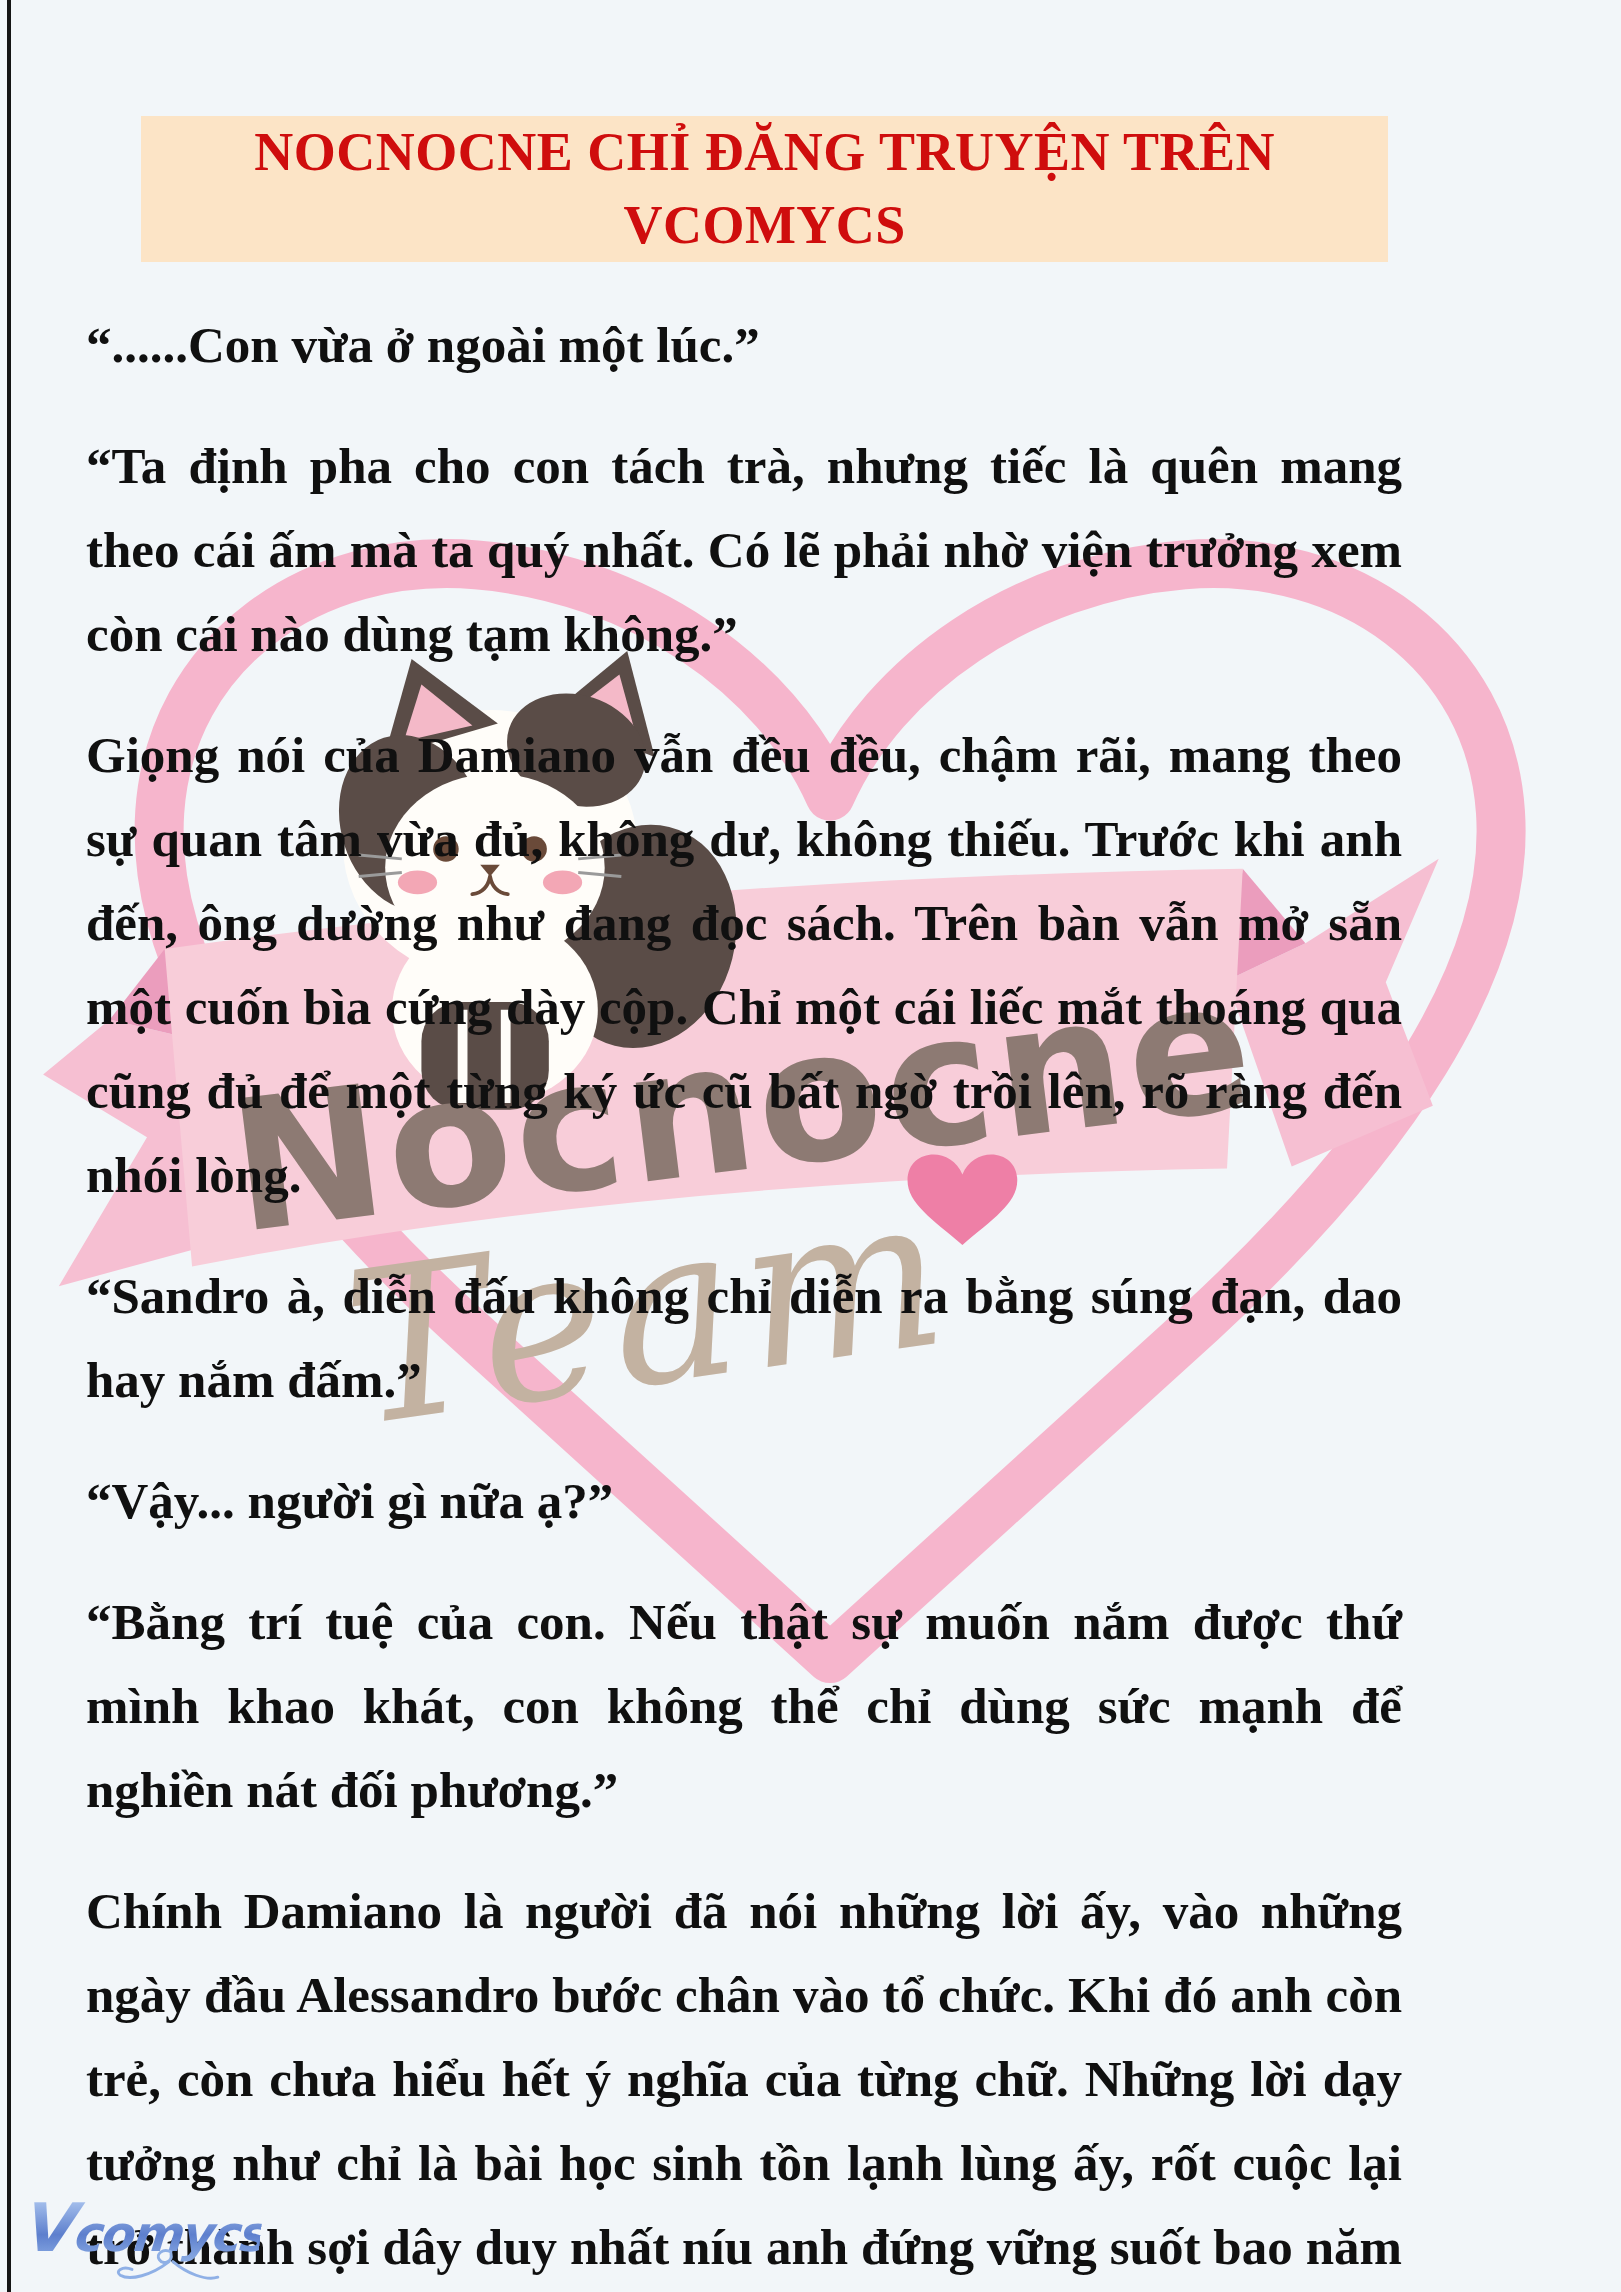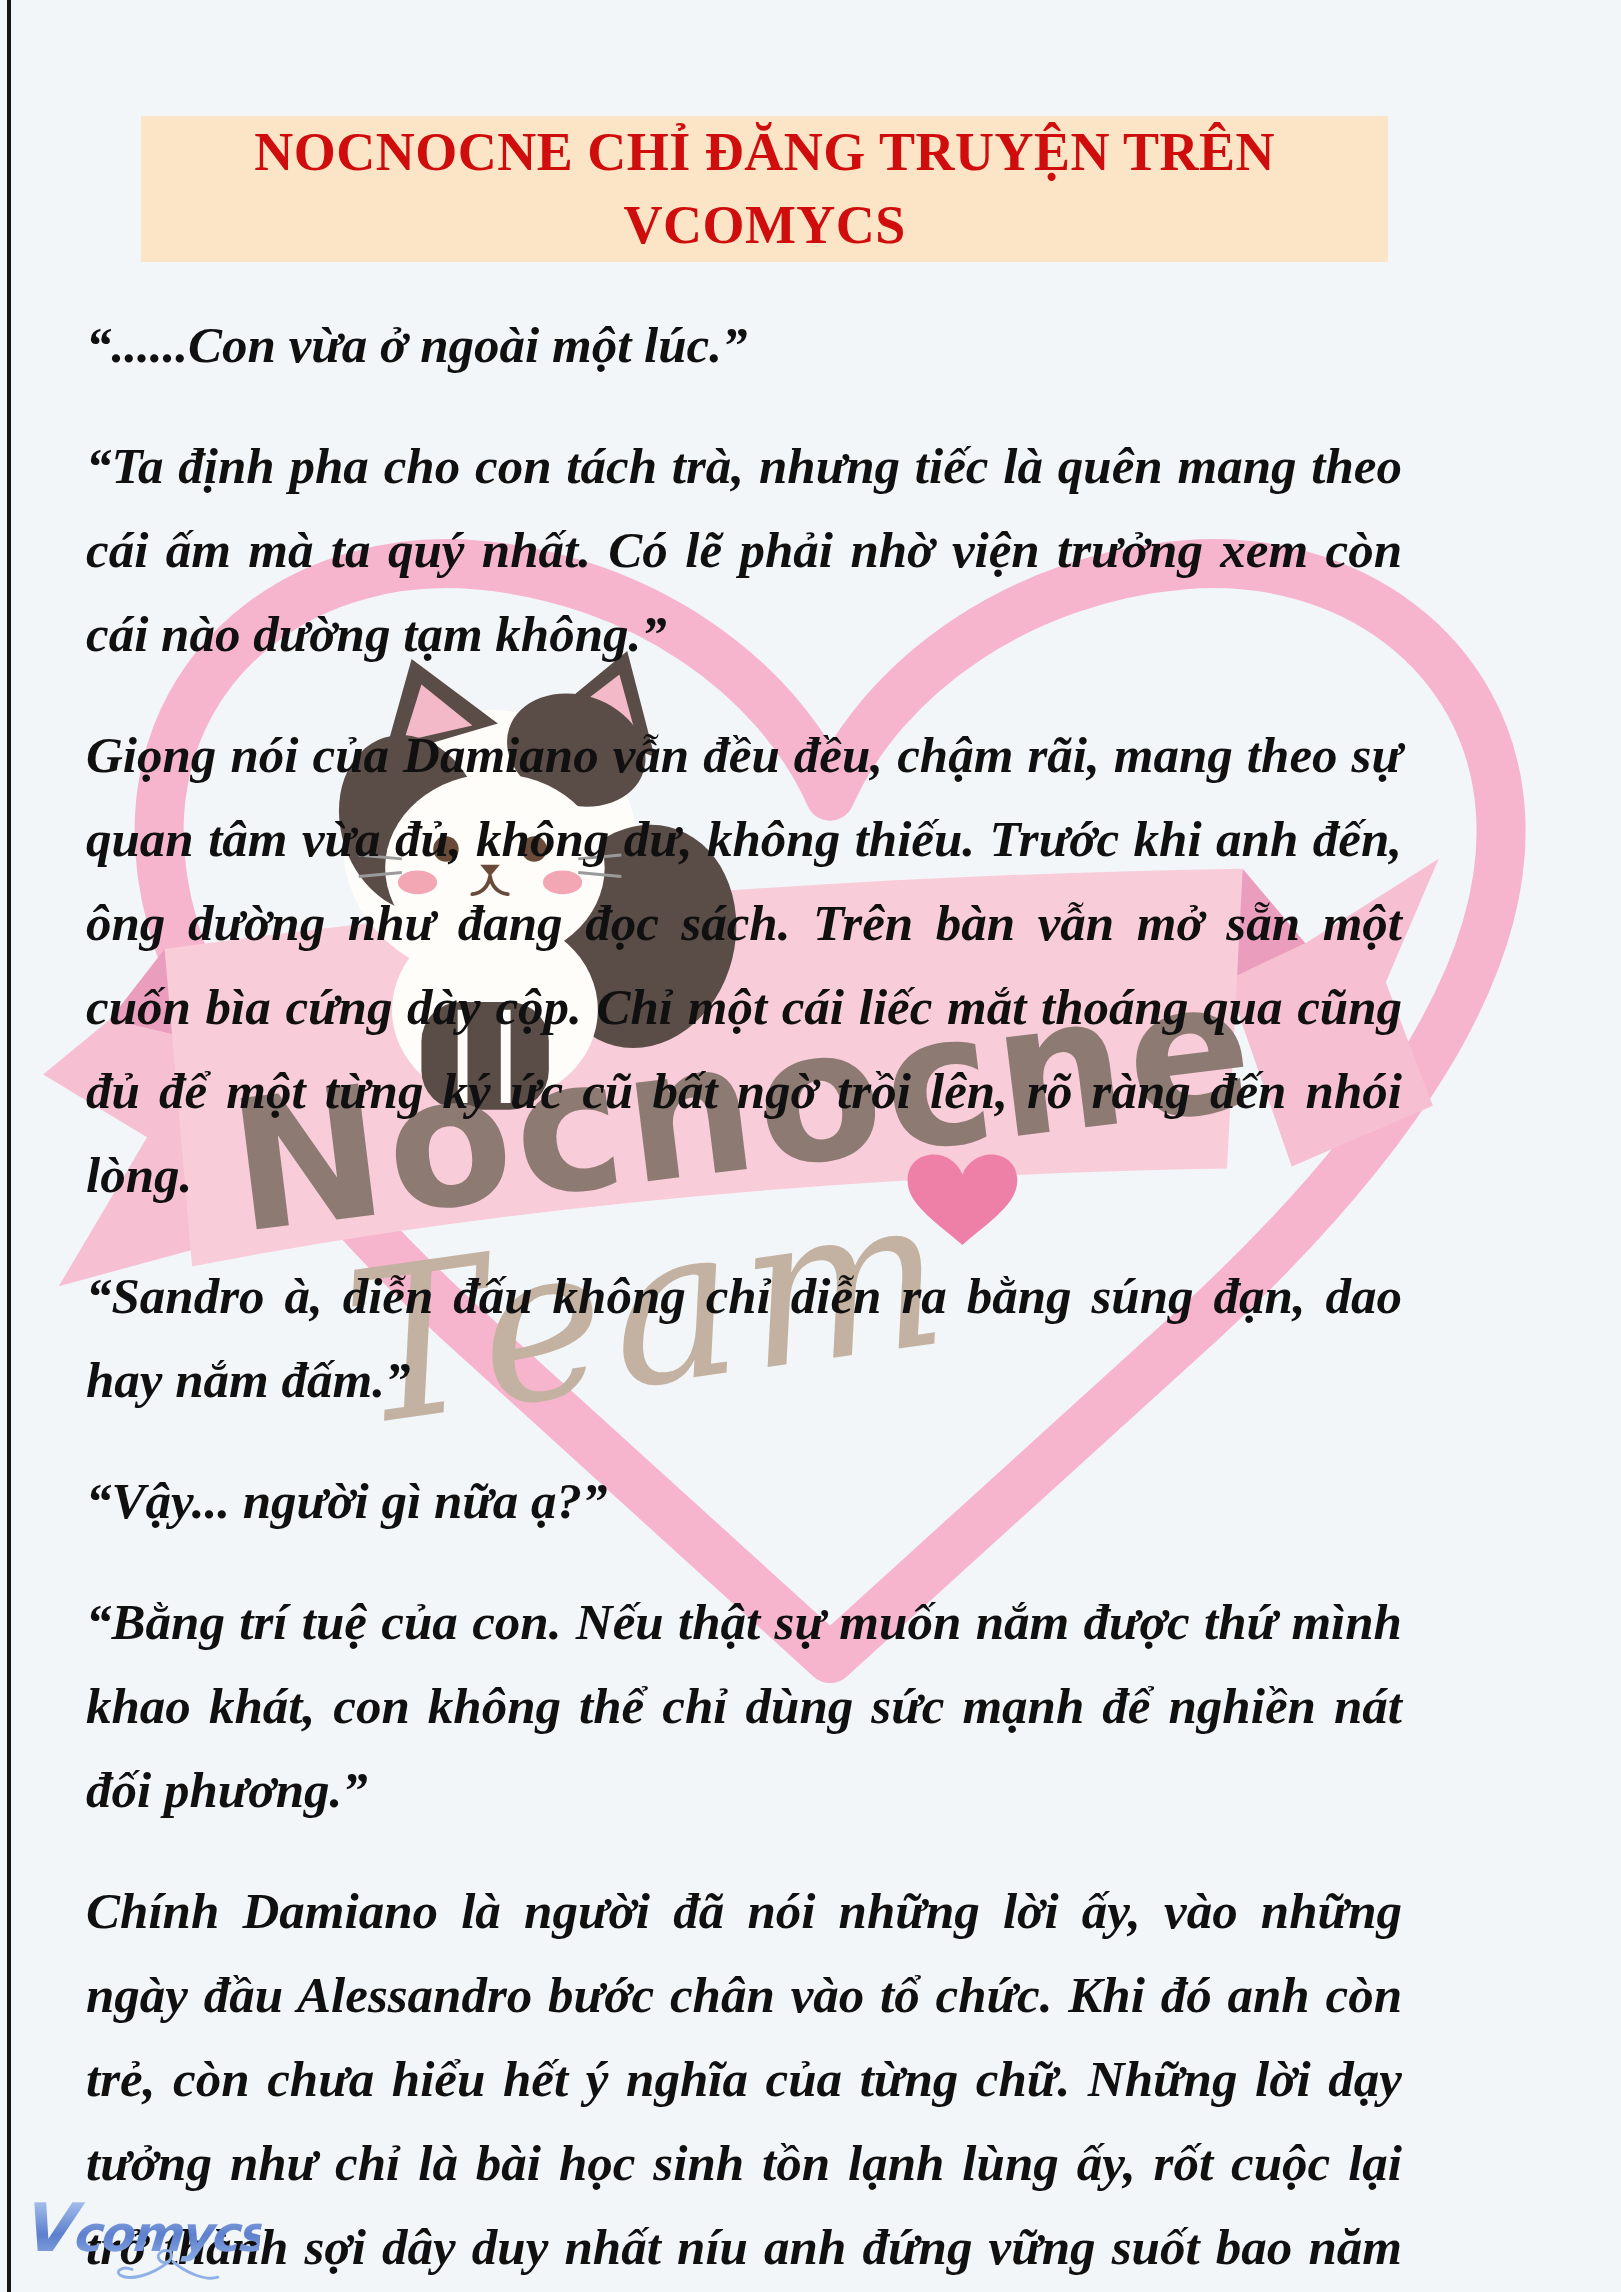--- a/index.html
+++ b/index.html
@@ -33,21 +33,20 @@
     letter-spacing:0.5px;
   }
   .para {
     margin:37px 0 0 0;
     font-size:51px;
     font-weight:700;
     line-height:84px;
     color:#101010;
     text-align:justify;
     text-justify:inter-word;
-    font-style:italic;
   }
   .para.first { margin-top:41px; }
   .logo {
     position:absolute; left:25.5px; bottom:5.9px; z-index:3;
     width:235px; height:88px;
   }
   .logo-text {
     display:block;
     font-family:"DejaVu Sans","Liberation Sans",sans-serif;
     font-style:italic;
@@ -116,21 +115,21 @@
     <text x="672" y="1410" text-anchor="middle" font-family="DejaVu Serif, serif" font-style="italic" font-size="215" fill="#c3b2a1" letter-spacing="8" transform="rotate(-8 672 1408)">Team</text>
 
     <path d="M 982 1198 C 970 1168 926 1172 926 1204 C 926 1228 952 1244 982 1270 C 1012 1244 1038 1228 1038 1204 C 1038 1172 994 1168 982 1198 Z" fill="#ee7fa6"></path>
   </svg>
 
   <div class="content">
     <div class="header-band">
       <span>NOCNOCNE CHỈ ĐĂNG TRUYỆN TRÊN VCOMYCS</span>
     </div>
     <p class="para first">“......Con vừa ở ngoài một lúc.”</p>
-    <p class="para">“Ta định pha cho con tách trà, nhưng tiếc là quên mang theo cái ấm mà ta quý nhất. Có lẽ phải nhờ viện trưởng xem còn cái nào dường tạm không.”</p>
+    <p class="para">“Ta định pha cho con tách trà, nhưng tiếc là quên mang theo cái ấm mà ta quý nhất. Có lẽ phải nhờ viện trưởng xem còn cái nào dùng tạm không.”</p>
     <p class="para">Giọng nói của Damiano vẫn đều đều, chậm rãi, mang theo sự quan tâm vừa đủ, không dư, không thiếu. Trước khi anh đến, ông dường như đang đọc sách. Trên bàn vẫn mở sẵn một cuốn bìa cứng dày cộp. Chỉ một cái liếc mắt thoáng qua cũng đủ để một từng ký ức cũ bất ngờ trồi lên, rõ ràng đến nhói lòng.</p>
     <p class="para">“Sandro à, diễn đấu không chỉ diễn ra bằng súng đạn, dao hay nắm đấm.”</p>
     <p class="para">“Vậy... người gì nữa ạ?”</p>
     <p class="para">“Bằng trí tuệ của con. Nếu thật sự muốn nắm được thứ mình khao khát, con không thể chỉ dùng sức mạnh để nghiền nát đối phương.”</p>
     <p class="para">Chính Damiano là người đã nói những lời ấy, vào những ngày đầu Alessandro bước chân vào tổ chức. Khi đó anh còn trẻ, còn chưa hiểu hết ý nghĩa của từng chữ. Những lời dạy tưởng như chỉ là bài học sinh tồn lạnh lùng ấy, rốt cuộc lại trở thành sợi dây duy nhất níu anh đứng vững suốt bao năm trời. Nhờ</p>
   </div>
 
   <div class="logo">
     <span class="logo-text">Vcomycs</span>
     <svg class="rose-flourish" width="118" height="39" viewBox="0 0 120 40">

